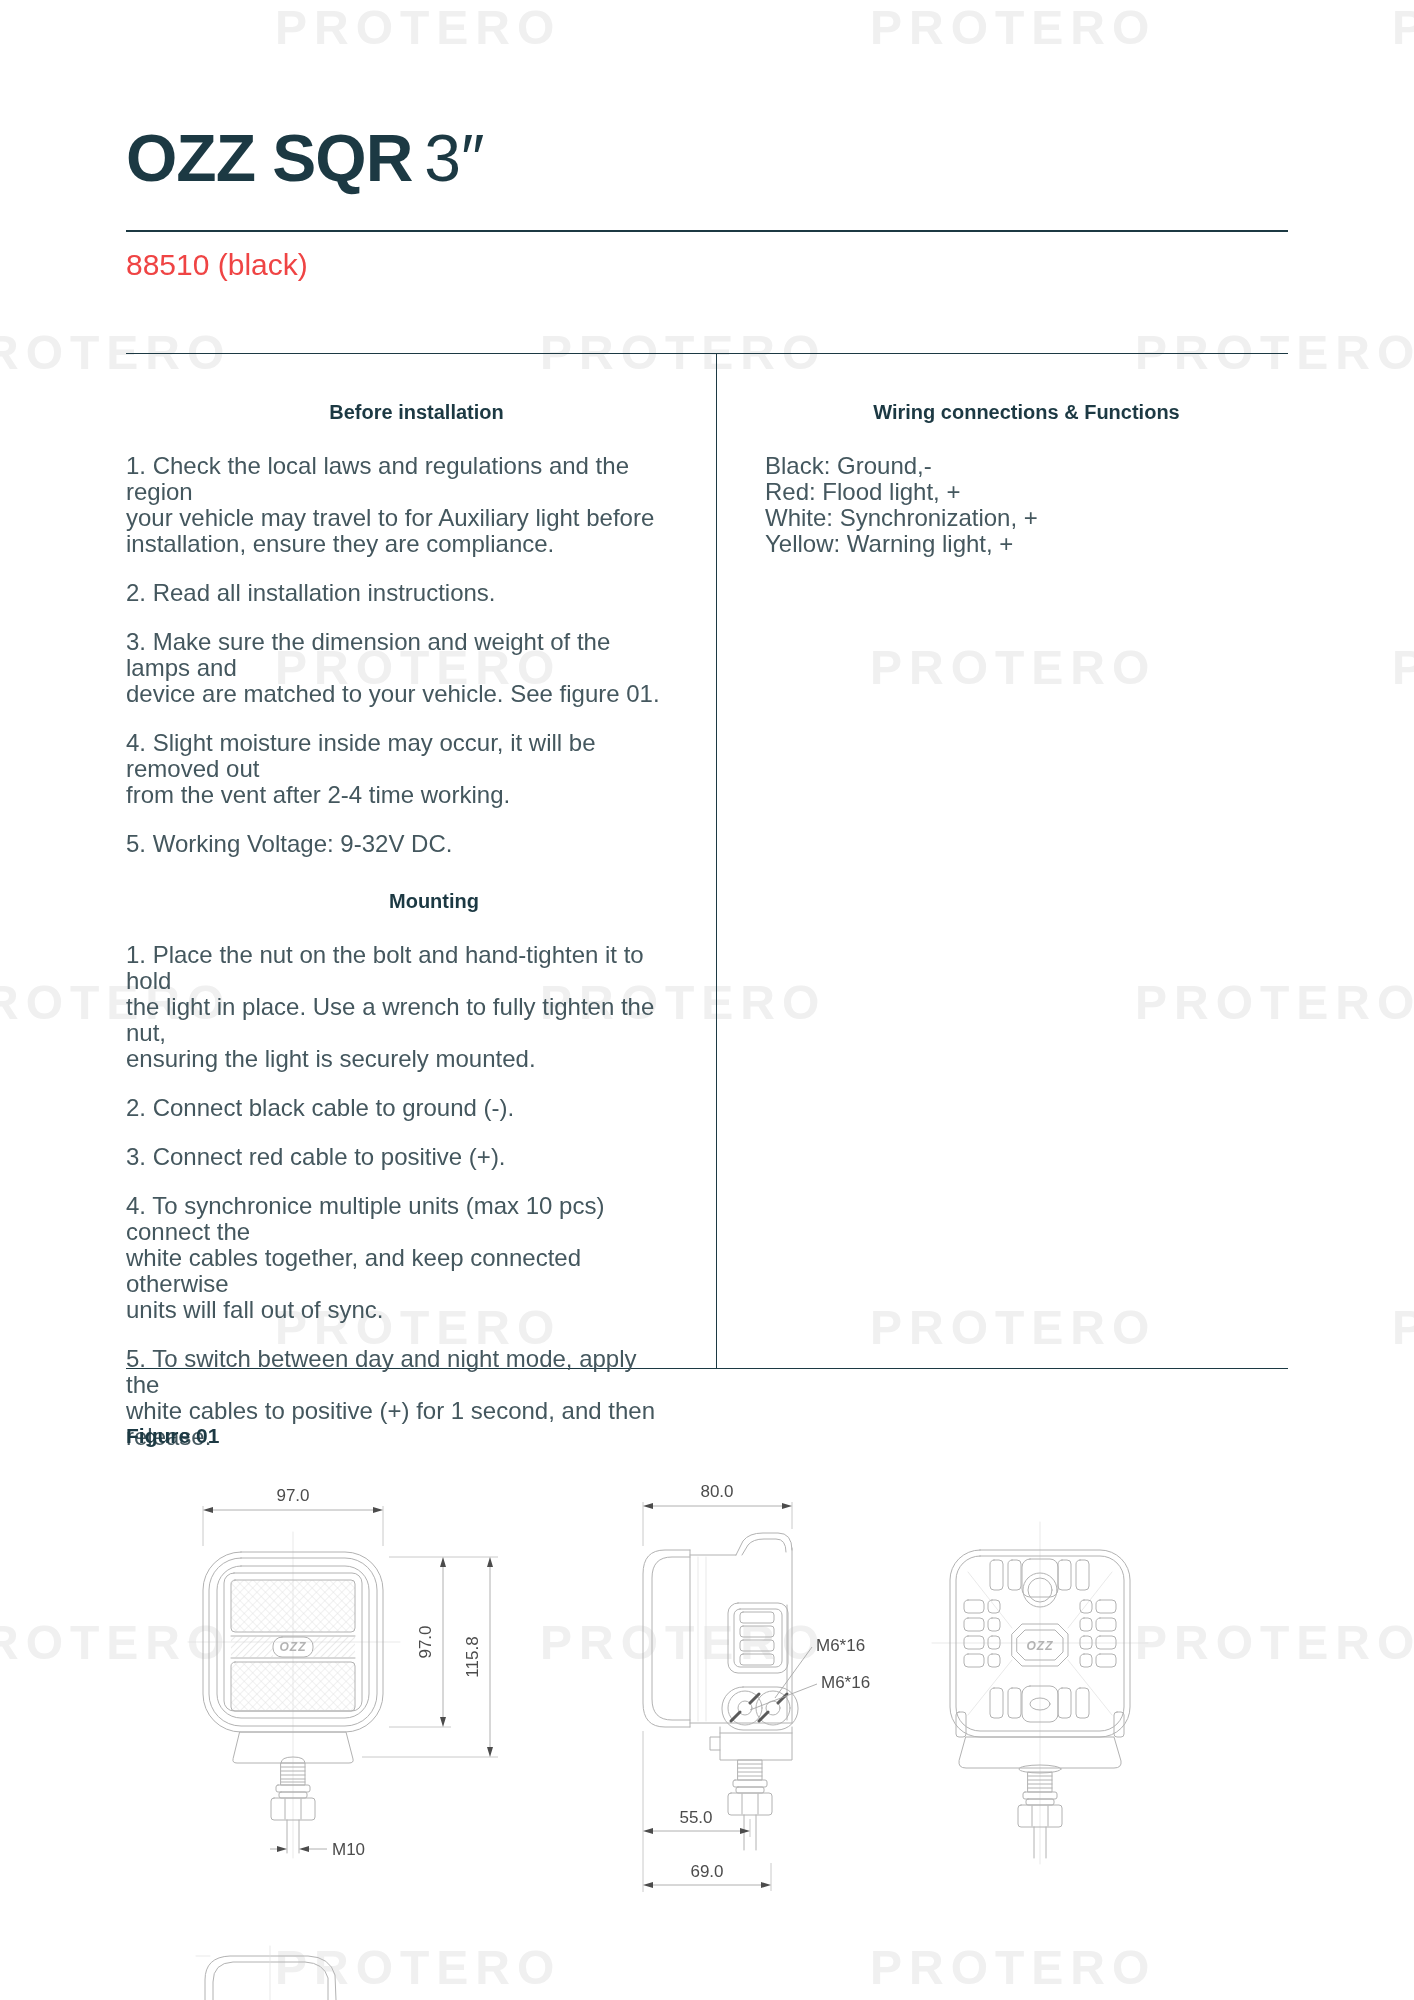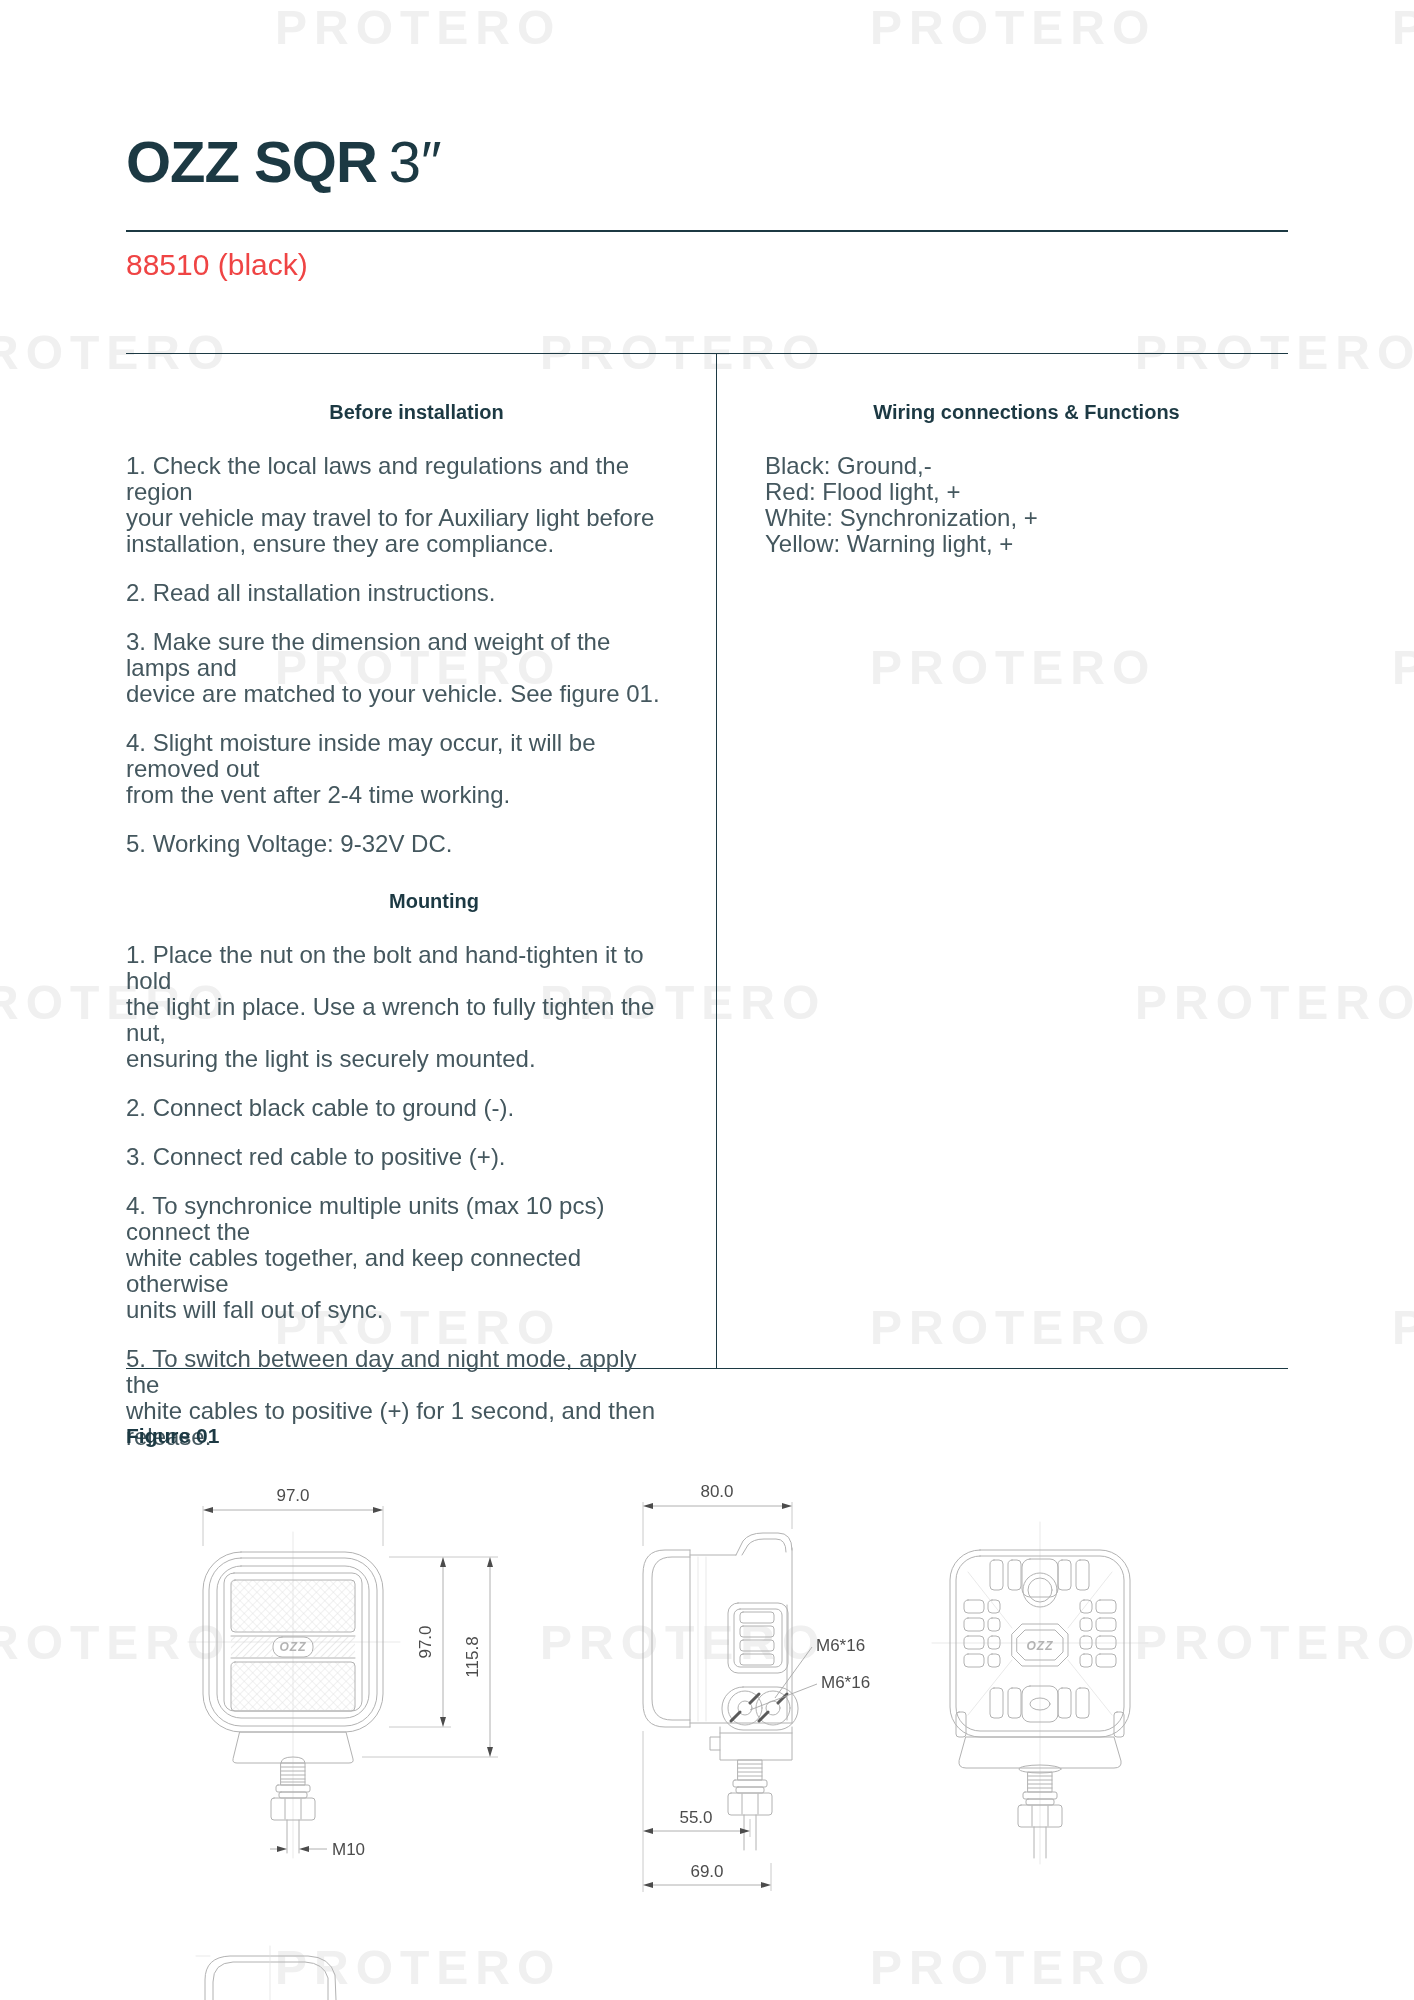--- a/index.html
+++ b/index.html
@@ -3,21 +3,21 @@
 <meta charset="utf-8">
 <style>
   html,body{margin:0;padding:0;background:#e8e8e8;}
   .page{position:relative;width:1414px;height:2000px;background:#ffffff;overflow:hidden;
         font-family:"Liberation Sans",sans-serif;}
   
   .wm-layer{position:absolute;inset:0;z-index:0;}
   .wm{position:absolute;font-size:48px;font-weight:bold;letter-spacing:7px;color:#f0f0f0;
       white-space:nowrap;line-height:56px;user-select:none;}
   
-  .title{position:absolute;left:126px;top:128px;z-index:2;font-size:58px;font-weight:bold;
+  .title{position:absolute;left:126px;top:120px;z-index:2;font-size:66px;font-weight:bold;
          letter-spacing:-1px;color:#1c3943;}
   .title .thin{font-weight:300;margin-left:12px;letter-spacing:0;}
   .title-rule{position:absolute;left:126px;top:230px;width:1162px;height:2px;background:#1c3943;z-index:2;}
   .subtitle{position:absolute;left:126px;top:248px;z-index:2;font-size:30px;font-weight:300;color:#ef4444;}
   
   .infobox{position:absolute;left:126px;top:353px;width:1162px;height:1014px;z-index:2;
            border-top:1px solid #1c3943;border-bottom:1px solid #1c3943;}
   .col{position:absolute;top:0;bottom:0;}
   .col.left{left:0;width:581px;padding-top:46px;box-sizing:border-box;}
   .col.right{left:590px;right:0;border-left:1px solid #1c3943;padding:46px 0 0 48px;box-sizing:border-box;}

